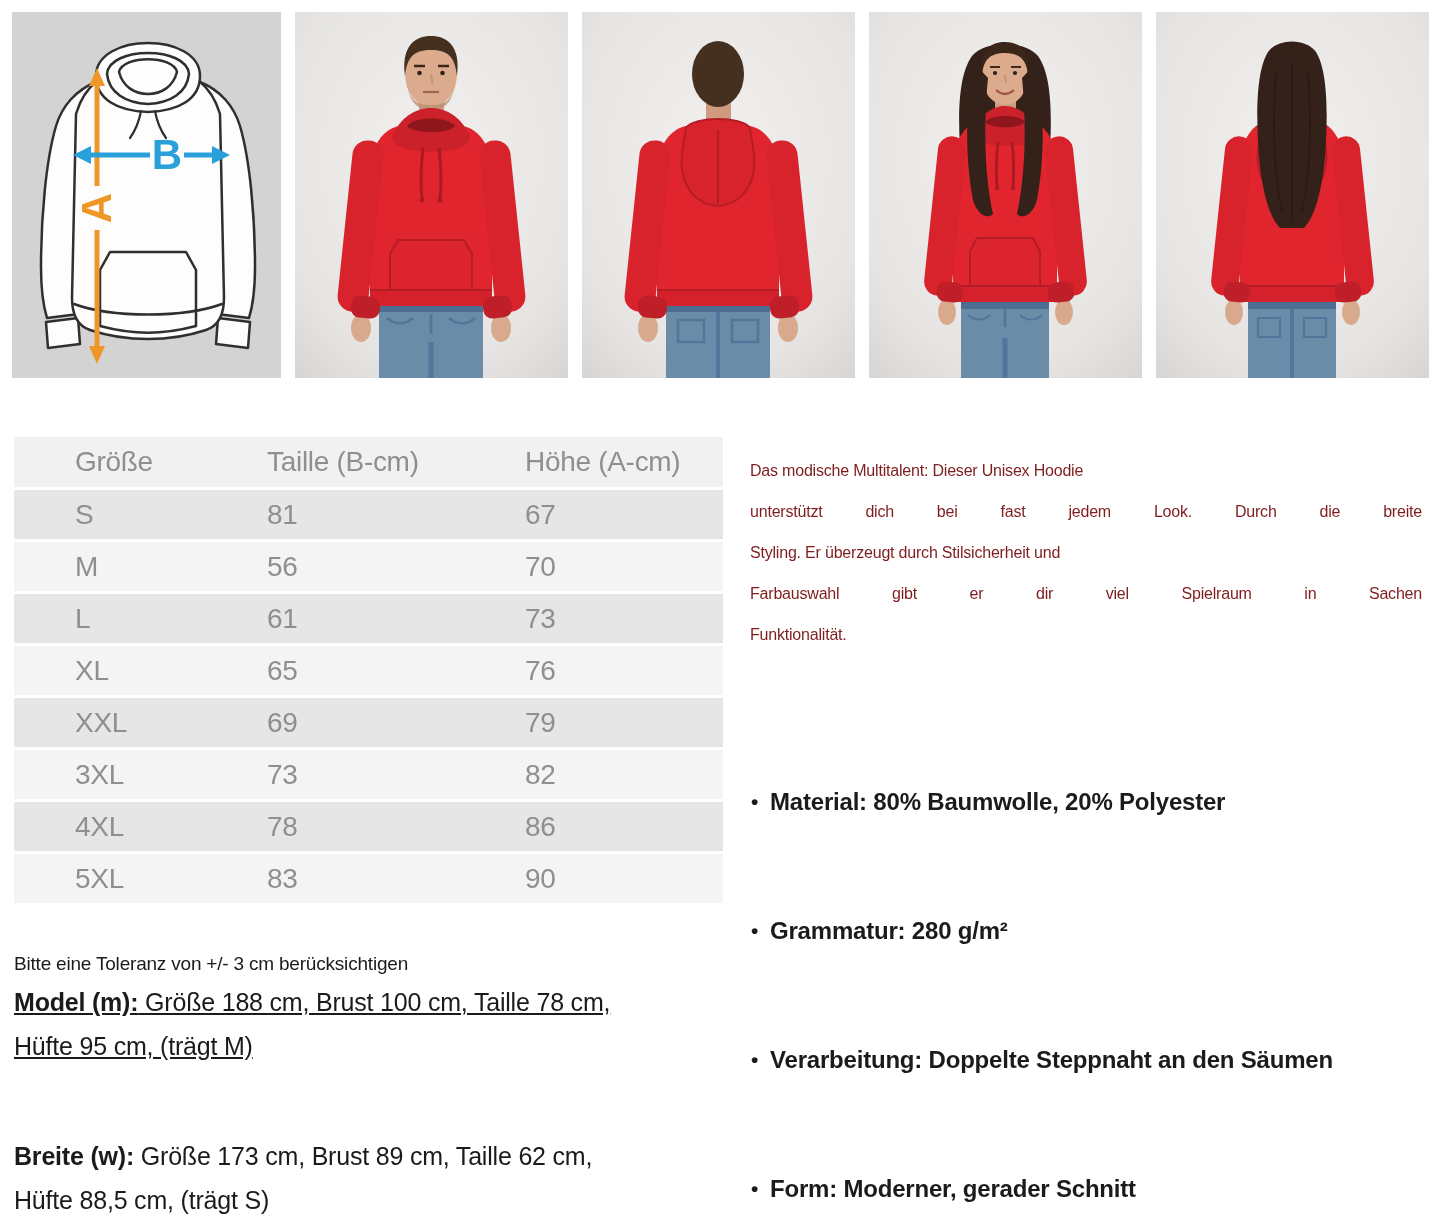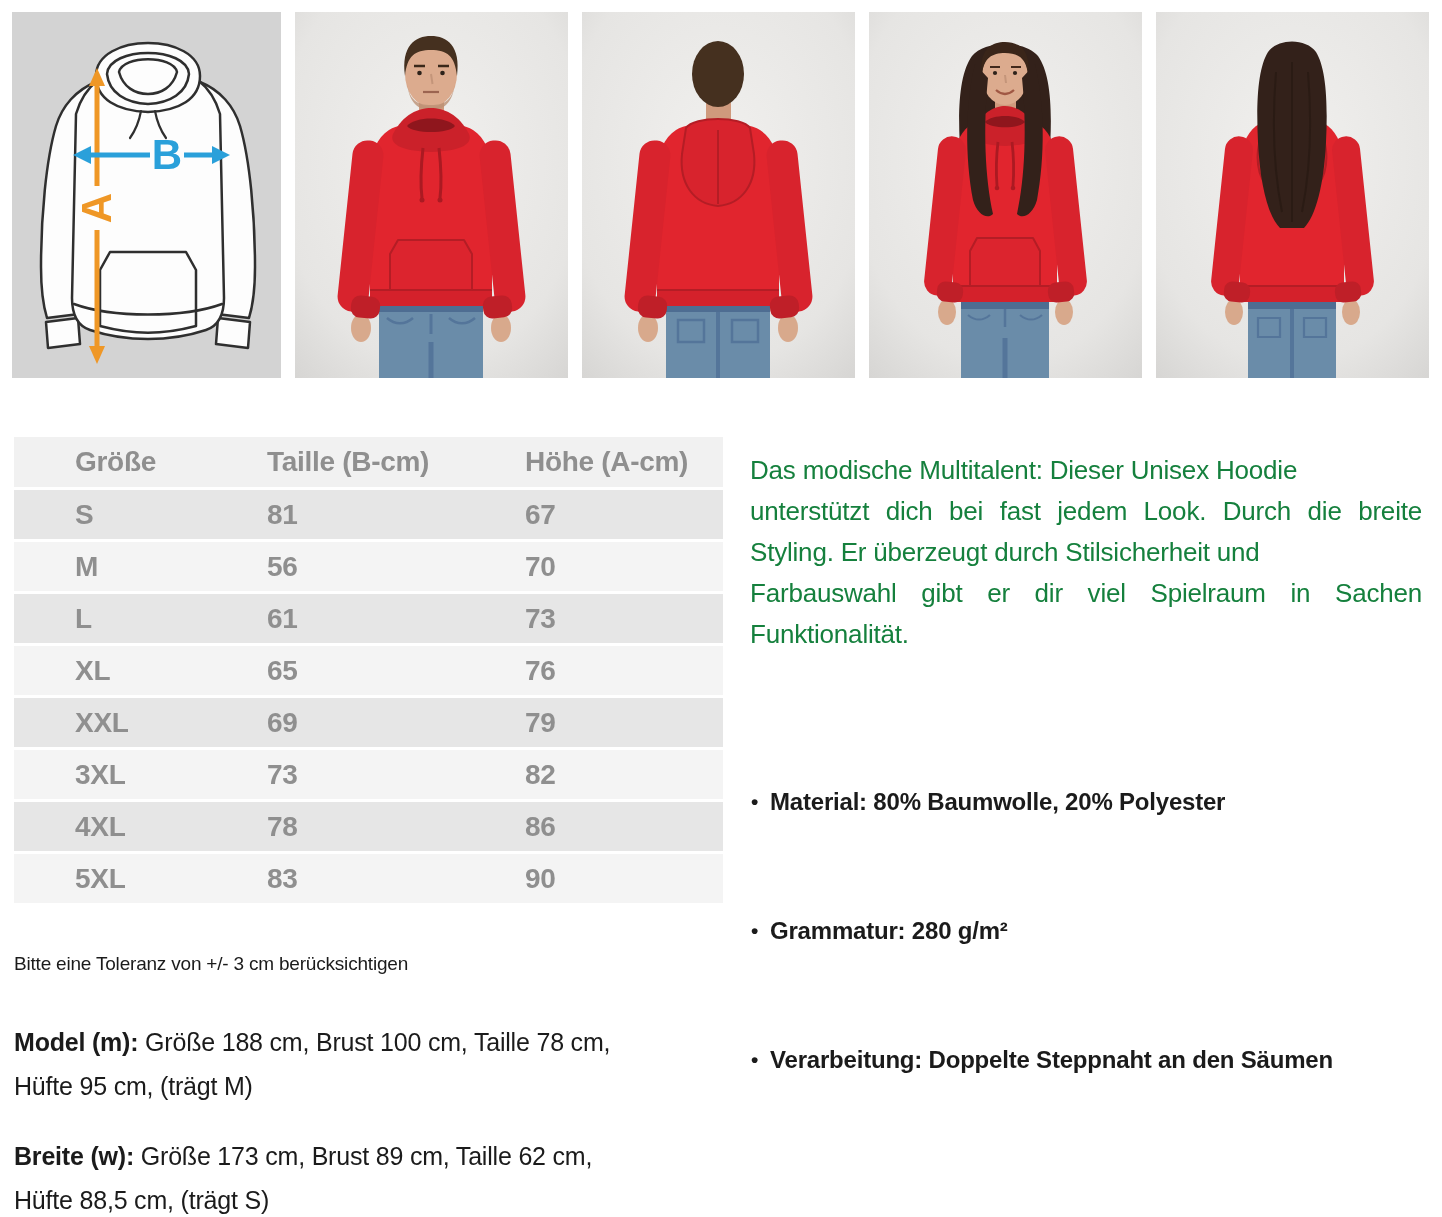--- a/index.html
+++ b/index.html
@@ -15,35 +15,35 @@
   figure { margin:0; padding:0; }
   .tile { height:366px; }
 
   
   .size-table {
     position:absolute; left:14px; top:437px; width:709px;
     border-collapse:collapse; table-layout:fixed;
     font-size:28px; color:#8f8f8f; letter-spacing:-0.3px;
   }
   .size-table th, .size-table td {
-    font-weight:700; text-align:left; vertical-align:middle;
+    font-weight:400; text-align:left; vertical-align:middle;
     border-bottom:3px solid #ffffff; padding:0;
   }
   .size-table th { height:50px; background:#f1f1f1; }
   .size-table td { height:49px; }
   .size-table tbody tr:nth-child(odd) td  { background:#e6e6e6; }
   .size-table tbody tr:nth-child(even) td { background:#f4f4f4; }
   .size-table .c1 { padding-left:61px; }
   .size-table .c2 { padding-left:3px; }
   .size-table .c3 { padding-left:3px; }
 
   
   .description {
     position:absolute; left:750px; top:450px; width:672px;
-    font-size:26px; line-height:41px; letter-spacing:-0.2px; color:#15803d;
+    font-size:16px; line-height:41px; letter-spacing:-0.2px; color:#7f1d1d;
   }
   .description .just { text-align:justify; text-align-last:justify; }
 
   .bullets {
     position:absolute; left:750px; top:694px; width:682px;
     list-style:none; margin:0; padding:0;
     font-size:24px; line-height:43px; letter-spacing:-0.2px; color:#1b1b1b;
     white-space:pre-wrap;
   }
   .bullet-item { position:relative; padding-left:20px;font-weight:bold; }
@@ -51,21 +51,21 @@
     content:"\2022"; position:absolute; left:1px; top:0;
     font-size:21px; line-height:43px; color:#1b1b1b;
   }
 
   
   .note {
     position:absolute; left:14px; top:944px;
     font-size:19px; line-height:40px; letter-spacing:-0.2px;
   }
   .model-info { position:absolute; left:14px; width:700px; font-size:25px; line-height:44px; letter-spacing:-0.2px; }
-  .model-m { top:1020px; }
+  .model-m { top:980px;text-decoration:underline; }
   .model-w { top:1134px; }
   .model-label { font-weight:bold; }
 </style>
 </head>
 <body>
 
 <div class="gallery">
 
   <figure class="tile">
     <svg width="269" height="366" viewBox="0 0 269 366">
@@ -315,20 +315,21 @@
   <div class="line just">unterstützt dich bei fast jedem Look. Durch die breite</div>
   <div class="line">Styling. Er überzeugt durch Stilsicherheit und</div>
   <div class="line just">Farbauswahl gibt er dir viel Spielraum in Sachen</div>
   <div class="line">Funktionalität.</div>
 </div>
 
 <ul class="bullets">
   <li class="bullet-item">Material: 80% Baumwolle, 20% Polyester</li>
   <li class="bullet-item">Grammatur: 280 g/m²</li>
   <li class="bullet-item">Verarbeitung: Doppelte Steppnaht an den Säumen</li>
+  <li class="bullet-item">Form: Moderner, gerader Schnitt</li>
   
   
   
   
 </ul>
 
 <div class="note">Bitte eine Toleranz von +/- 3 cm berücksichtigen</div>
 
 <div class="model-info model-m">
   <div><span class="model-label">Model (m):</span><span> Größe 188 cm, Brust 100 cm, Taille 78 cm,</span></div>

